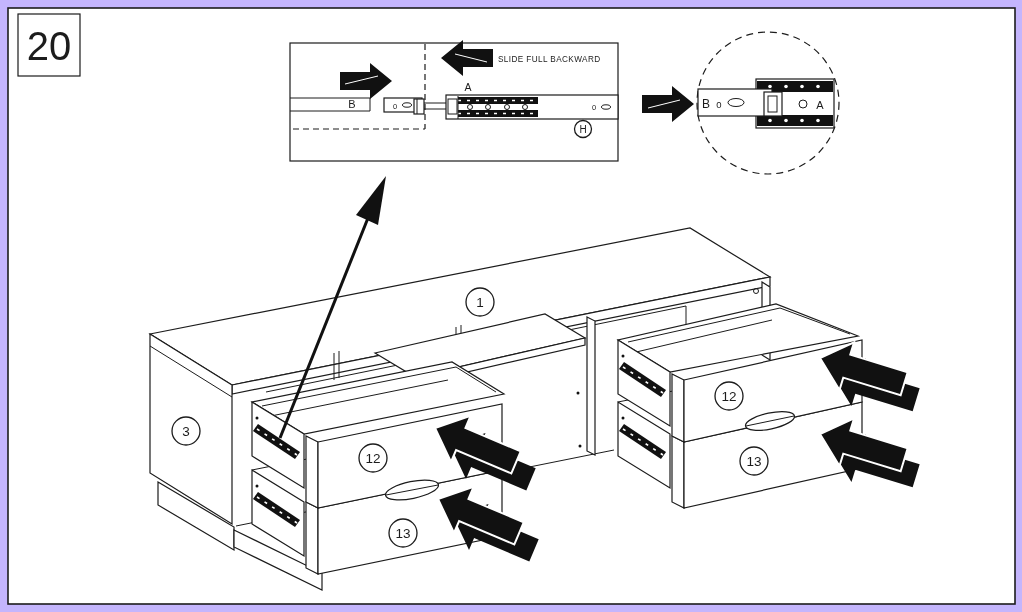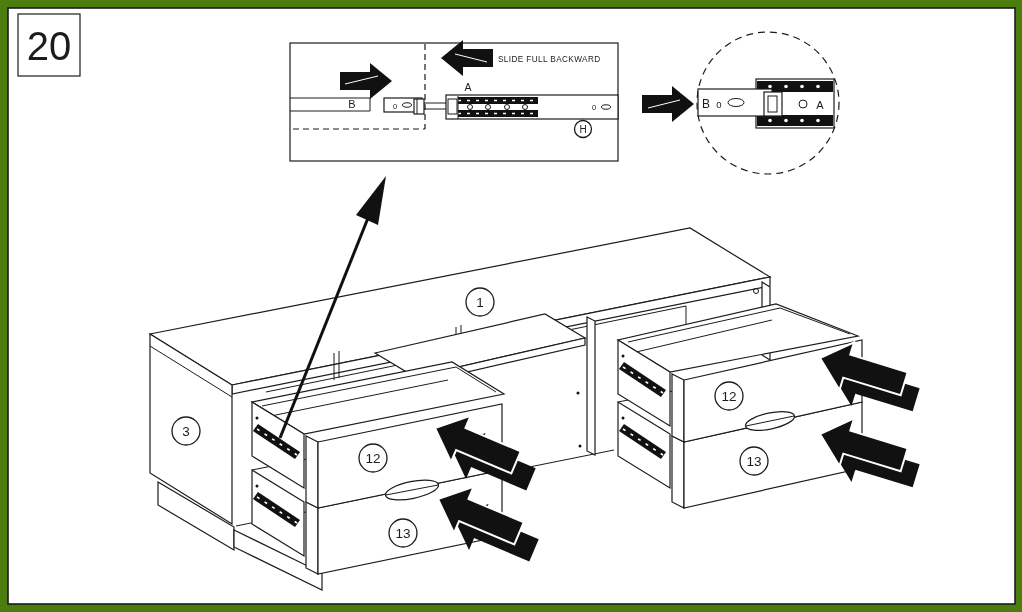--- a/index.html
+++ b/index.html
@@ -1,17 +1,17 @@
 <!DOCTYPE html>
 <html><head>
 <meta charset="utf-8">
 <style>
   html,body{margin:0;padding:0;background:#fff;}
   body{font-family:"Liberation Sans", sans-serif;}
-  .page{position:relative;width:1022px;height:612px;background:#4d7c0f;overflow:hidden;}
+  .page{position:relative;width:1022px;height:612px;background:#c4b5fd;overflow:hidden;}
   svg{display:block;}
   svg text{font-family:"Liberation Sans", sans-serif;fill:#1c1c1c;}
   .lnthin{stroke:#1c1c1c;stroke-width:1;fill:none;}
   .face{fill:#ffffff;stroke:#1c1c1c;stroke-width:1.2;}
   .blk{fill:#111111;stroke:none;}
   .dash{stroke:#1c1c1c;stroke-width:1.2;fill:none;stroke-dasharray:6 4;}
   .lbl-circ{fill:#ffffff;stroke:#1c1c1c;stroke-width:1.3;}
   .lbl-txt{font-size:13.5px;text-anchor:middle;}
   .raildash{stroke:#ffffff;stroke-width:1.6;stroke-dasharray:3 6;fill:none;}
 </style>

